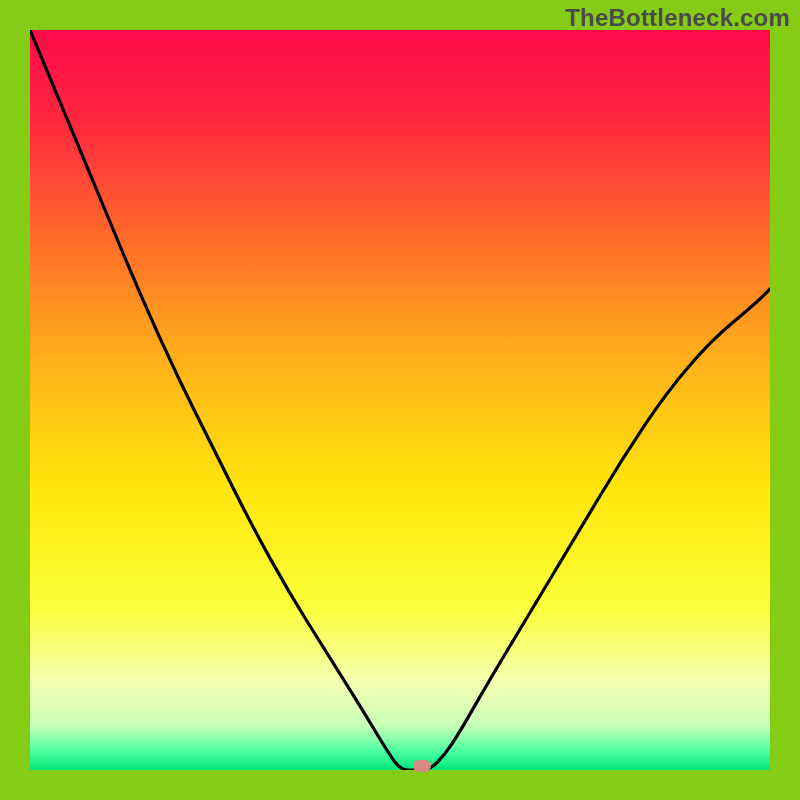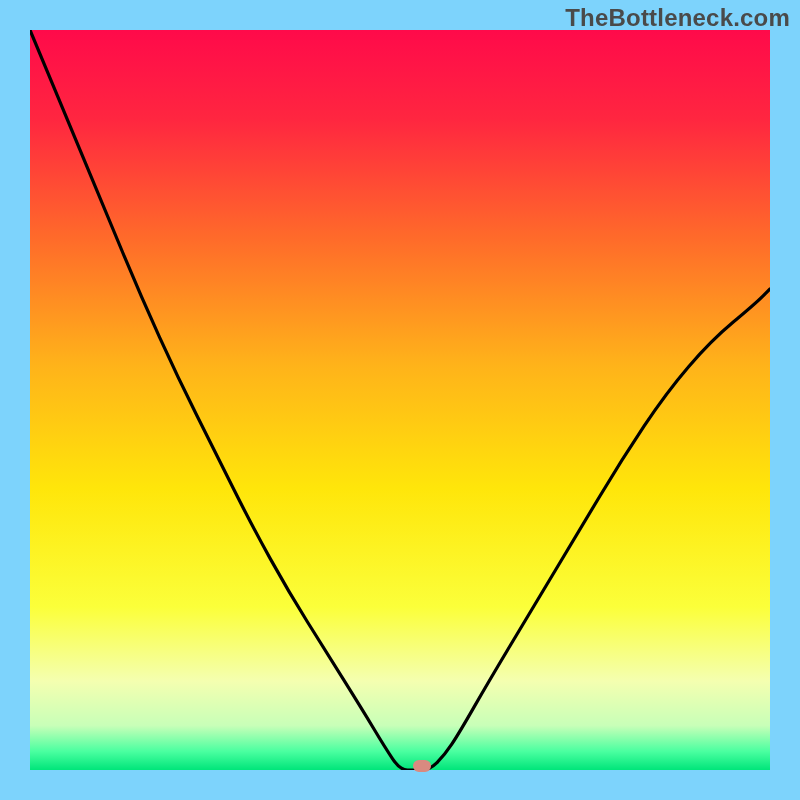--- a/index.html
+++ b/index.html
@@ -8,21 +8,21 @@
     width: 800px;
     height: 800px;
     background: #000;
     font-family: Arial, Helvetica, sans-serif;
     overflow: hidden;
   }
   .outer {
     position: relative;
     width: 800px;
     height: 800px;
-    background: #7dd3fc;
+    background: #84cc16;
   }
   .watermark {
     position: absolute;
     top: 4px;
     right: 10px;
     color: #4a4a4a;
     font-size: 24px;
     font-weight: 600;
     letter-spacing: 0.2px;
     user-select: none;

